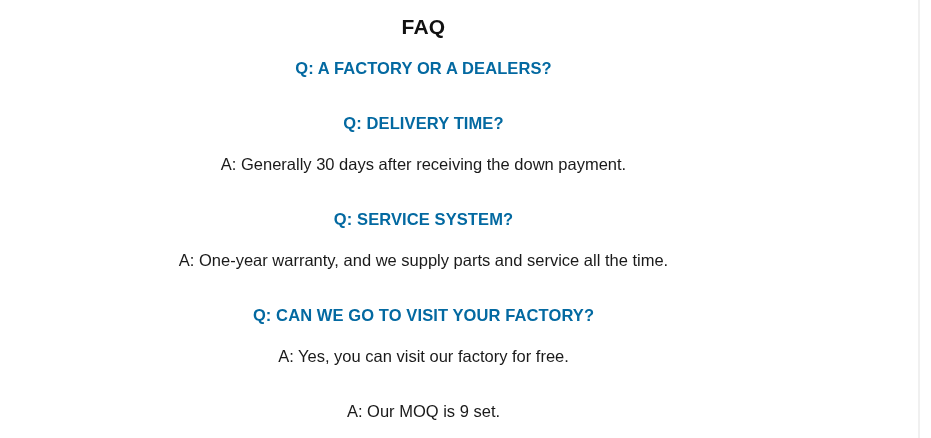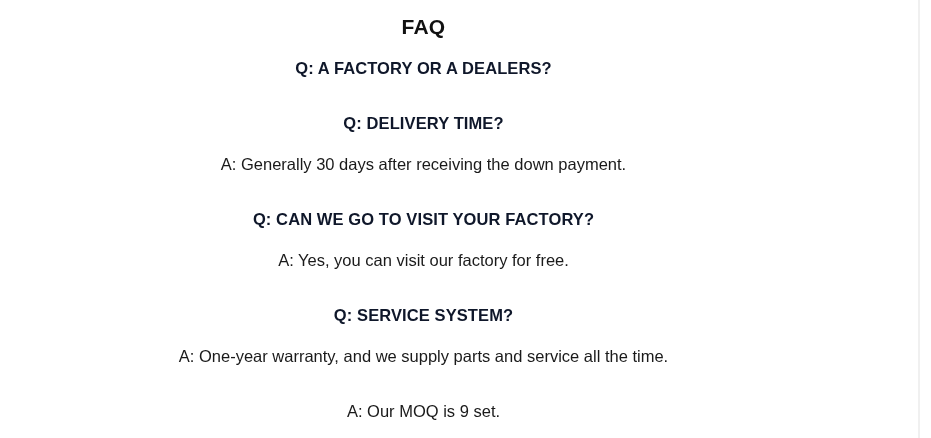--- a/index.html
+++ b/index.html
@@ -56,21 +56,21 @@
     margin-top: 30px;
   }
 
   .faq-question {
     font-size: 16.5px;
     font-weight: bold;
     line-height: 25px;
     letter-spacing: 0.1px;
     margin: 16px;
     text-align: center;
-    color: #0f172a;
+    color: #0369a1;
   }
 
   .faq-answer {
     font-size: 16.5px;
     font-weight: normal;
     line-height: 25px;
     margin: 0;
     text-align: center;
     color: #1a1a1a;
   }
@@ -87,26 +87,26 @@
   <div class="faq-block">
     <div class="faq-question">Q: A FACTORY OR A DEALERS?</div>
   </div>
 
   <div class="faq-block">
     <div class="faq-question">Q: DELIVERY TIME?</div>
     <div class="faq-answer">A: Generally 30 days after receiving the down payment.</div>
   </div>
 
   <div class="faq-block">
-    <div class="faq-question">Q: CAN WE GO TO VISIT YOUR FACTORY?</div>
-    <div class="faq-answer">A: Yes, you can visit our factory for free.</div>
+    <div class="faq-question">Q: SERVICE SYSTEM?</div>
+    <div class="faq-answer">A: One-year warranty, and we supply parts and service all the time.</div>
   </div>
 
   <div class="faq-block">
-    <div class="faq-question">Q: SERVICE SYSTEM?</div>
-    <div class="faq-answer">A: One-year warranty, and we supply parts and service all the time.</div>
+    <div class="faq-question">Q: CAN WE GO TO VISIT YOUR FACTORY?</div>
+    <div class="faq-answer">A: Yes, you can visit our factory for free.</div>
   </div>
 
   <div class="faq-block">
     <div class="faq-answer">A: Our MOQ is 9 set.</div>
   </div>
 
 </div>
 
 </body></html>

